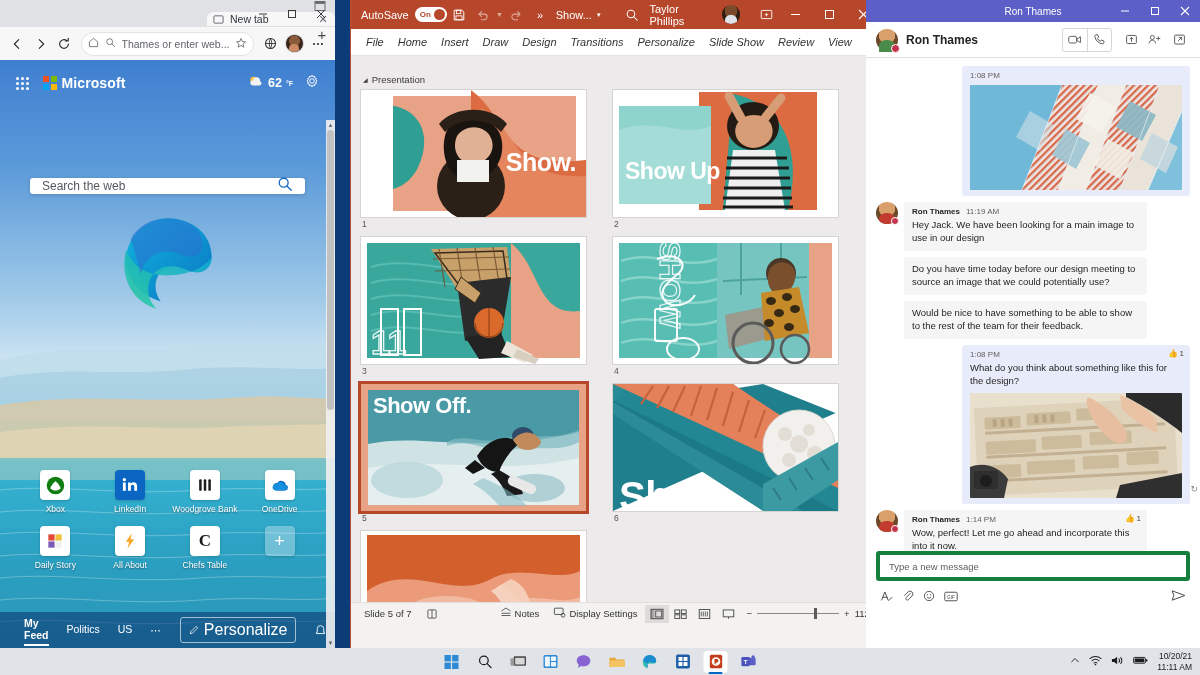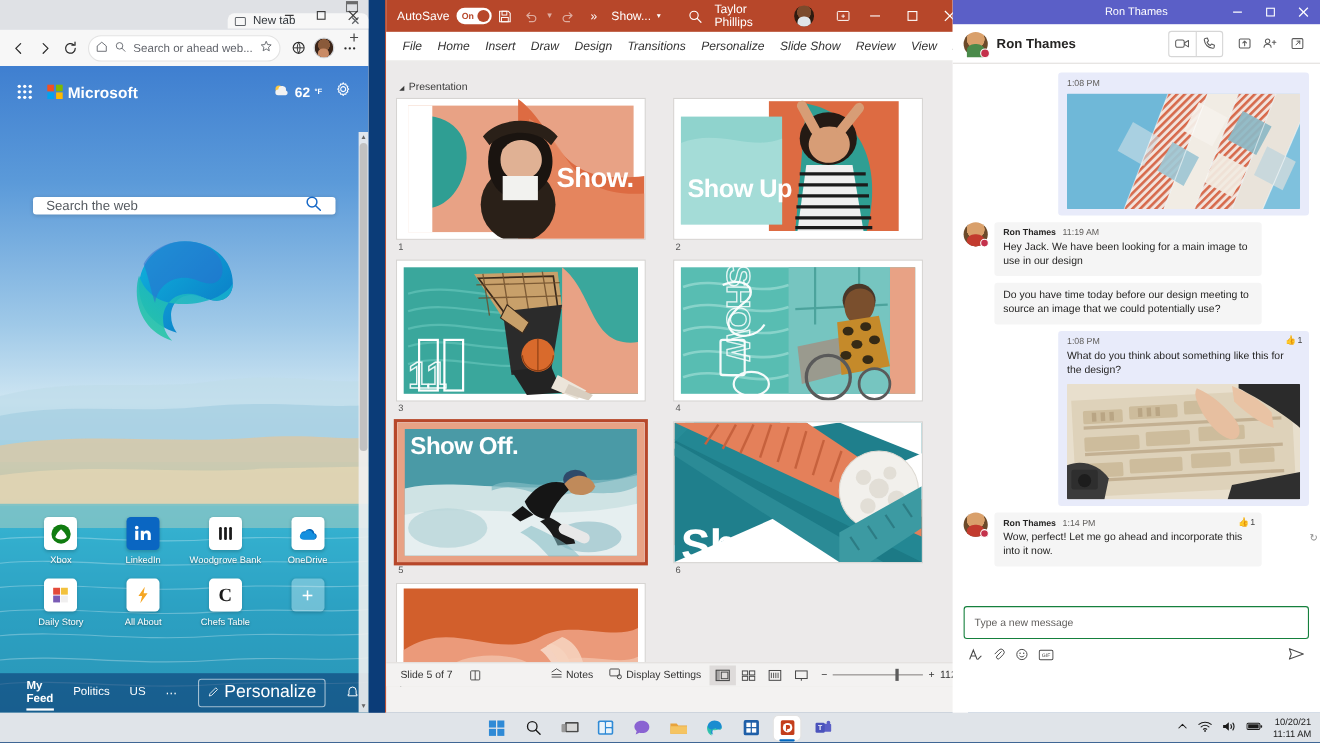--- a/index.html
+++ b/index.html
@@ -231,21 +231,21 @@
   .bubble-meta .who { font-weight: 600; color: #252423; }
   .bubble-text { font-size: 9.5px; color: #252423; line-height: 1.42; }
   .bubble-img { width: 100%; height: 105px; margin-top: 5px; position: relative; overflow: hidden; border-radius: 1px;}
   .reaction {
     position: absolute; right: 6px; top: 4px; display: flex; align-items: center; gap: 1px;
     font-size: 8px; color: #444;
   }
   .msg-indent { margin-left: 28px; }
   .compose-wrap { position: absolute; left: 10px; right: 10px; bottom: 8px; }
   .compose-box {
-    border: 1px solid #15803d; border-radius: 3px; height: 30px; display: flex; align-items: center;
+    border: 4px solid #15803d; border-radius: 3px; height: 30px; display: flex; align-items: center;
     padding: 0 9px; font-size: 9.5px; color: #605e5c; background: #fff;
   }
   .compose-tools { display: flex; align-items: center; gap: 9px; padding: 7px 4px 0 4px; color: #4a4a4a;}
   .compose-send { margin-left: auto; color: #4a4a4a; }
   .chat-scroll-indicator { position: absolute; right: 2px; bottom: 120px; color:#8a8a8a; font-size: 9px;}
 
   
   #taskbar {
     position: absolute; left: 0; bottom: 0; width: 1200px; height: 27px;
     background: rgba(243,243,243,.92); display: flex; align-items: center;
@@ -324,21 +324,21 @@
         <svg width="11" height="11" viewBox="0 0 16 16">
             <path d="M2 7 L8 2 L14 7 L14 14 L2 14 Z" fill="none" stroke="#61646b" stroke-width="1.2" stroke-linejoin="round"></path>
           </svg>
       </span>
       <span>
         <svg width="11" height="11" viewBox="0 0 16 16">
             <circle cx="6.8" cy="6.8" r="4.3" fill="none" stroke="#61646b" stroke-width="1.2"></circle>
             <line x1="10" y1="10" x2="14" y2="14" stroke="#61646b" stroke-width="1.2" stroke-linecap="round"></line>
           </svg>
       </span>
-      <span class="omni-text">Search or ahead web...</span>
+      <span class="omni-text">Thames or enter web...</span>
       <span>
         <svg width="12" height="12" viewBox="0 0 16 16">
             <path d="M8 2 L9.7 6 L14 6.4 L10.8 9.3 L11.7 13.6 L8 11.3 L4.3 13.6 L5.2 9.3 L2 6.4 L6.3 6 Z" fill="none" stroke="#61646b" stroke-width="1.1" stroke-linejoin="round"></path>
           </svg>
       </span>
     </div>
     <div class="tb-btn">
       <svg width="15" height="15" viewBox="0 0 16 16">
           <circle cx="8" cy="8" r="5.3" fill="none" stroke="#2b2b2b" stroke-width="1.1"></circle>
           <path d="M3 8h10M8 3c1.8 2 1.8 8 0 10M8 3c-1.8 2-1.8 8 0 10" fill="none" stroke="#2b2b2b" stroke-width=".9"></path>
@@ -1068,20 +1068,25 @@
         <div class="bubble-text">Hey Jack. We have been looking for a main image to use in our design</div>
       </div>
     </div>
 
     <div class="msg-row msg-indent">
       <div class="bubble">
         <div class="bubble-text">Do you have time today before our design meeting to source an image that we could potentially use?</div>
       </div>
     </div>
 
+    <div class="msg-row msg-indent">
+      <div class="bubble">
+        <div class="bubble-text">Would be nice to have something to be able to show to the rest of the team for their feedback.</div>
+      </div>
+    </div>
 
     <div class="msg-row outgoing">
       <div class="bubble out">
         <div class="reaction">
           <span>👍</span>
           <span>1</span>
         </div>
         <div class="bubble-meta">
           <span>1:08 PM</span>
         </div>

